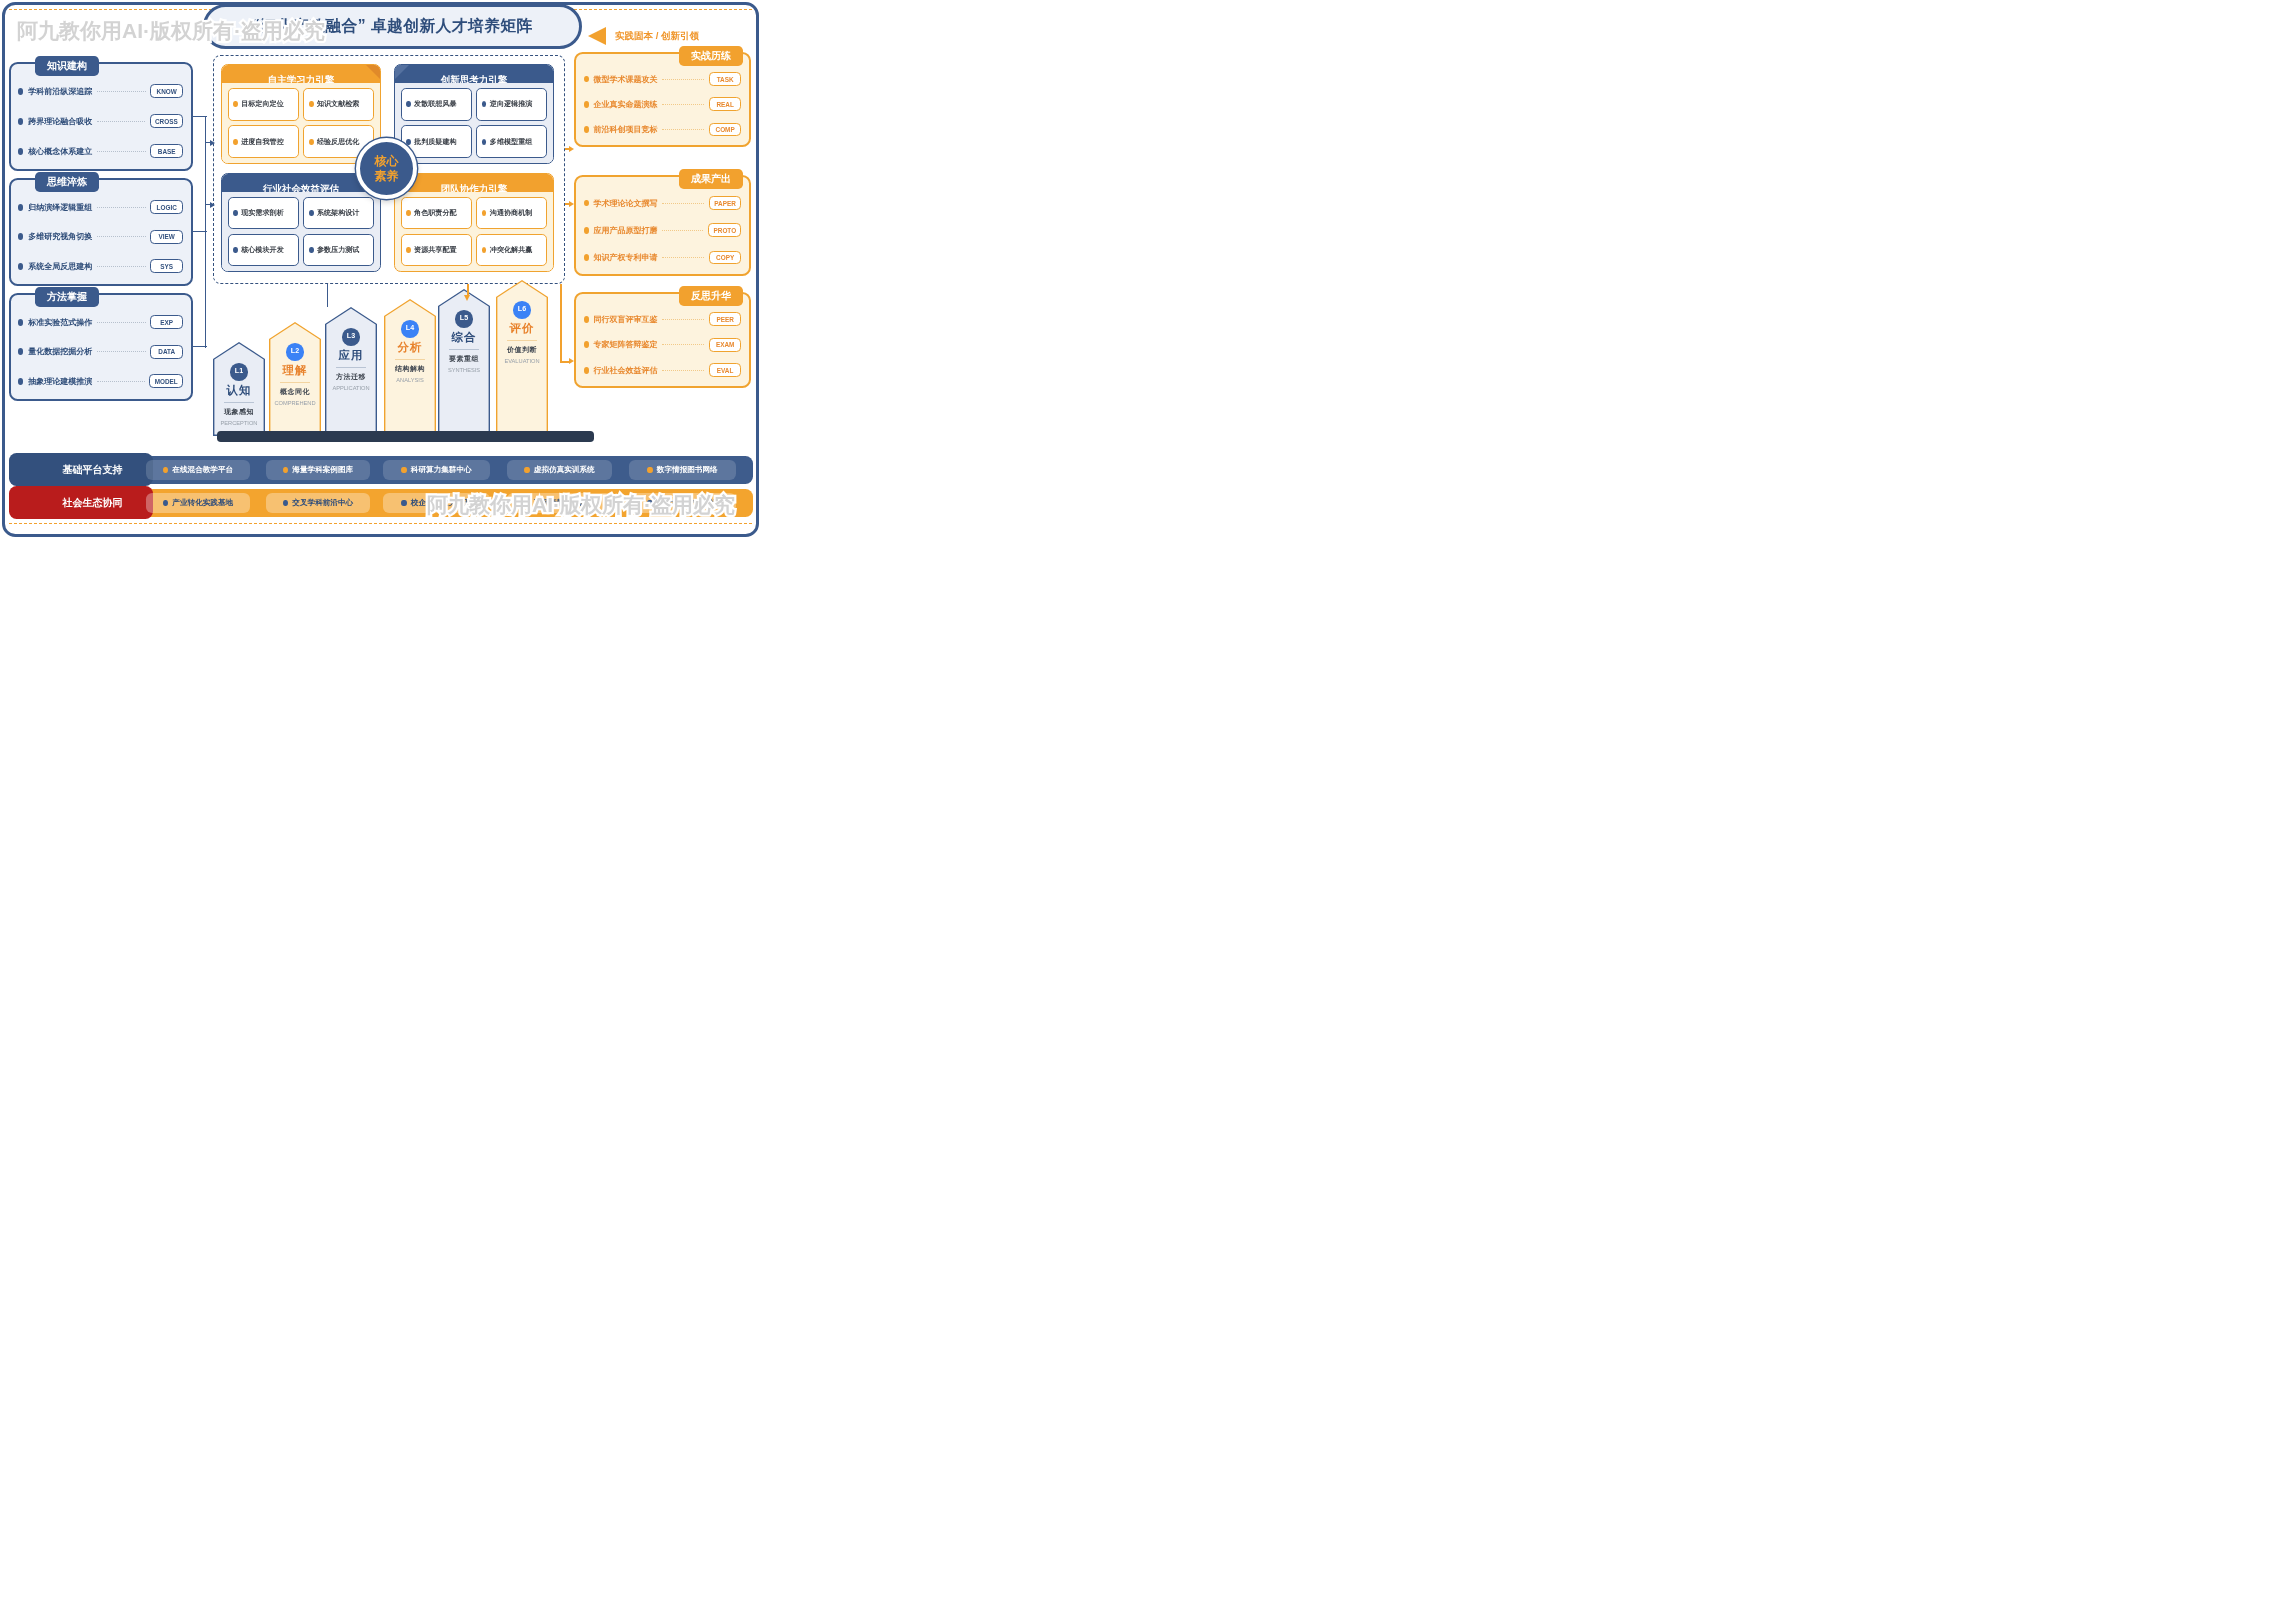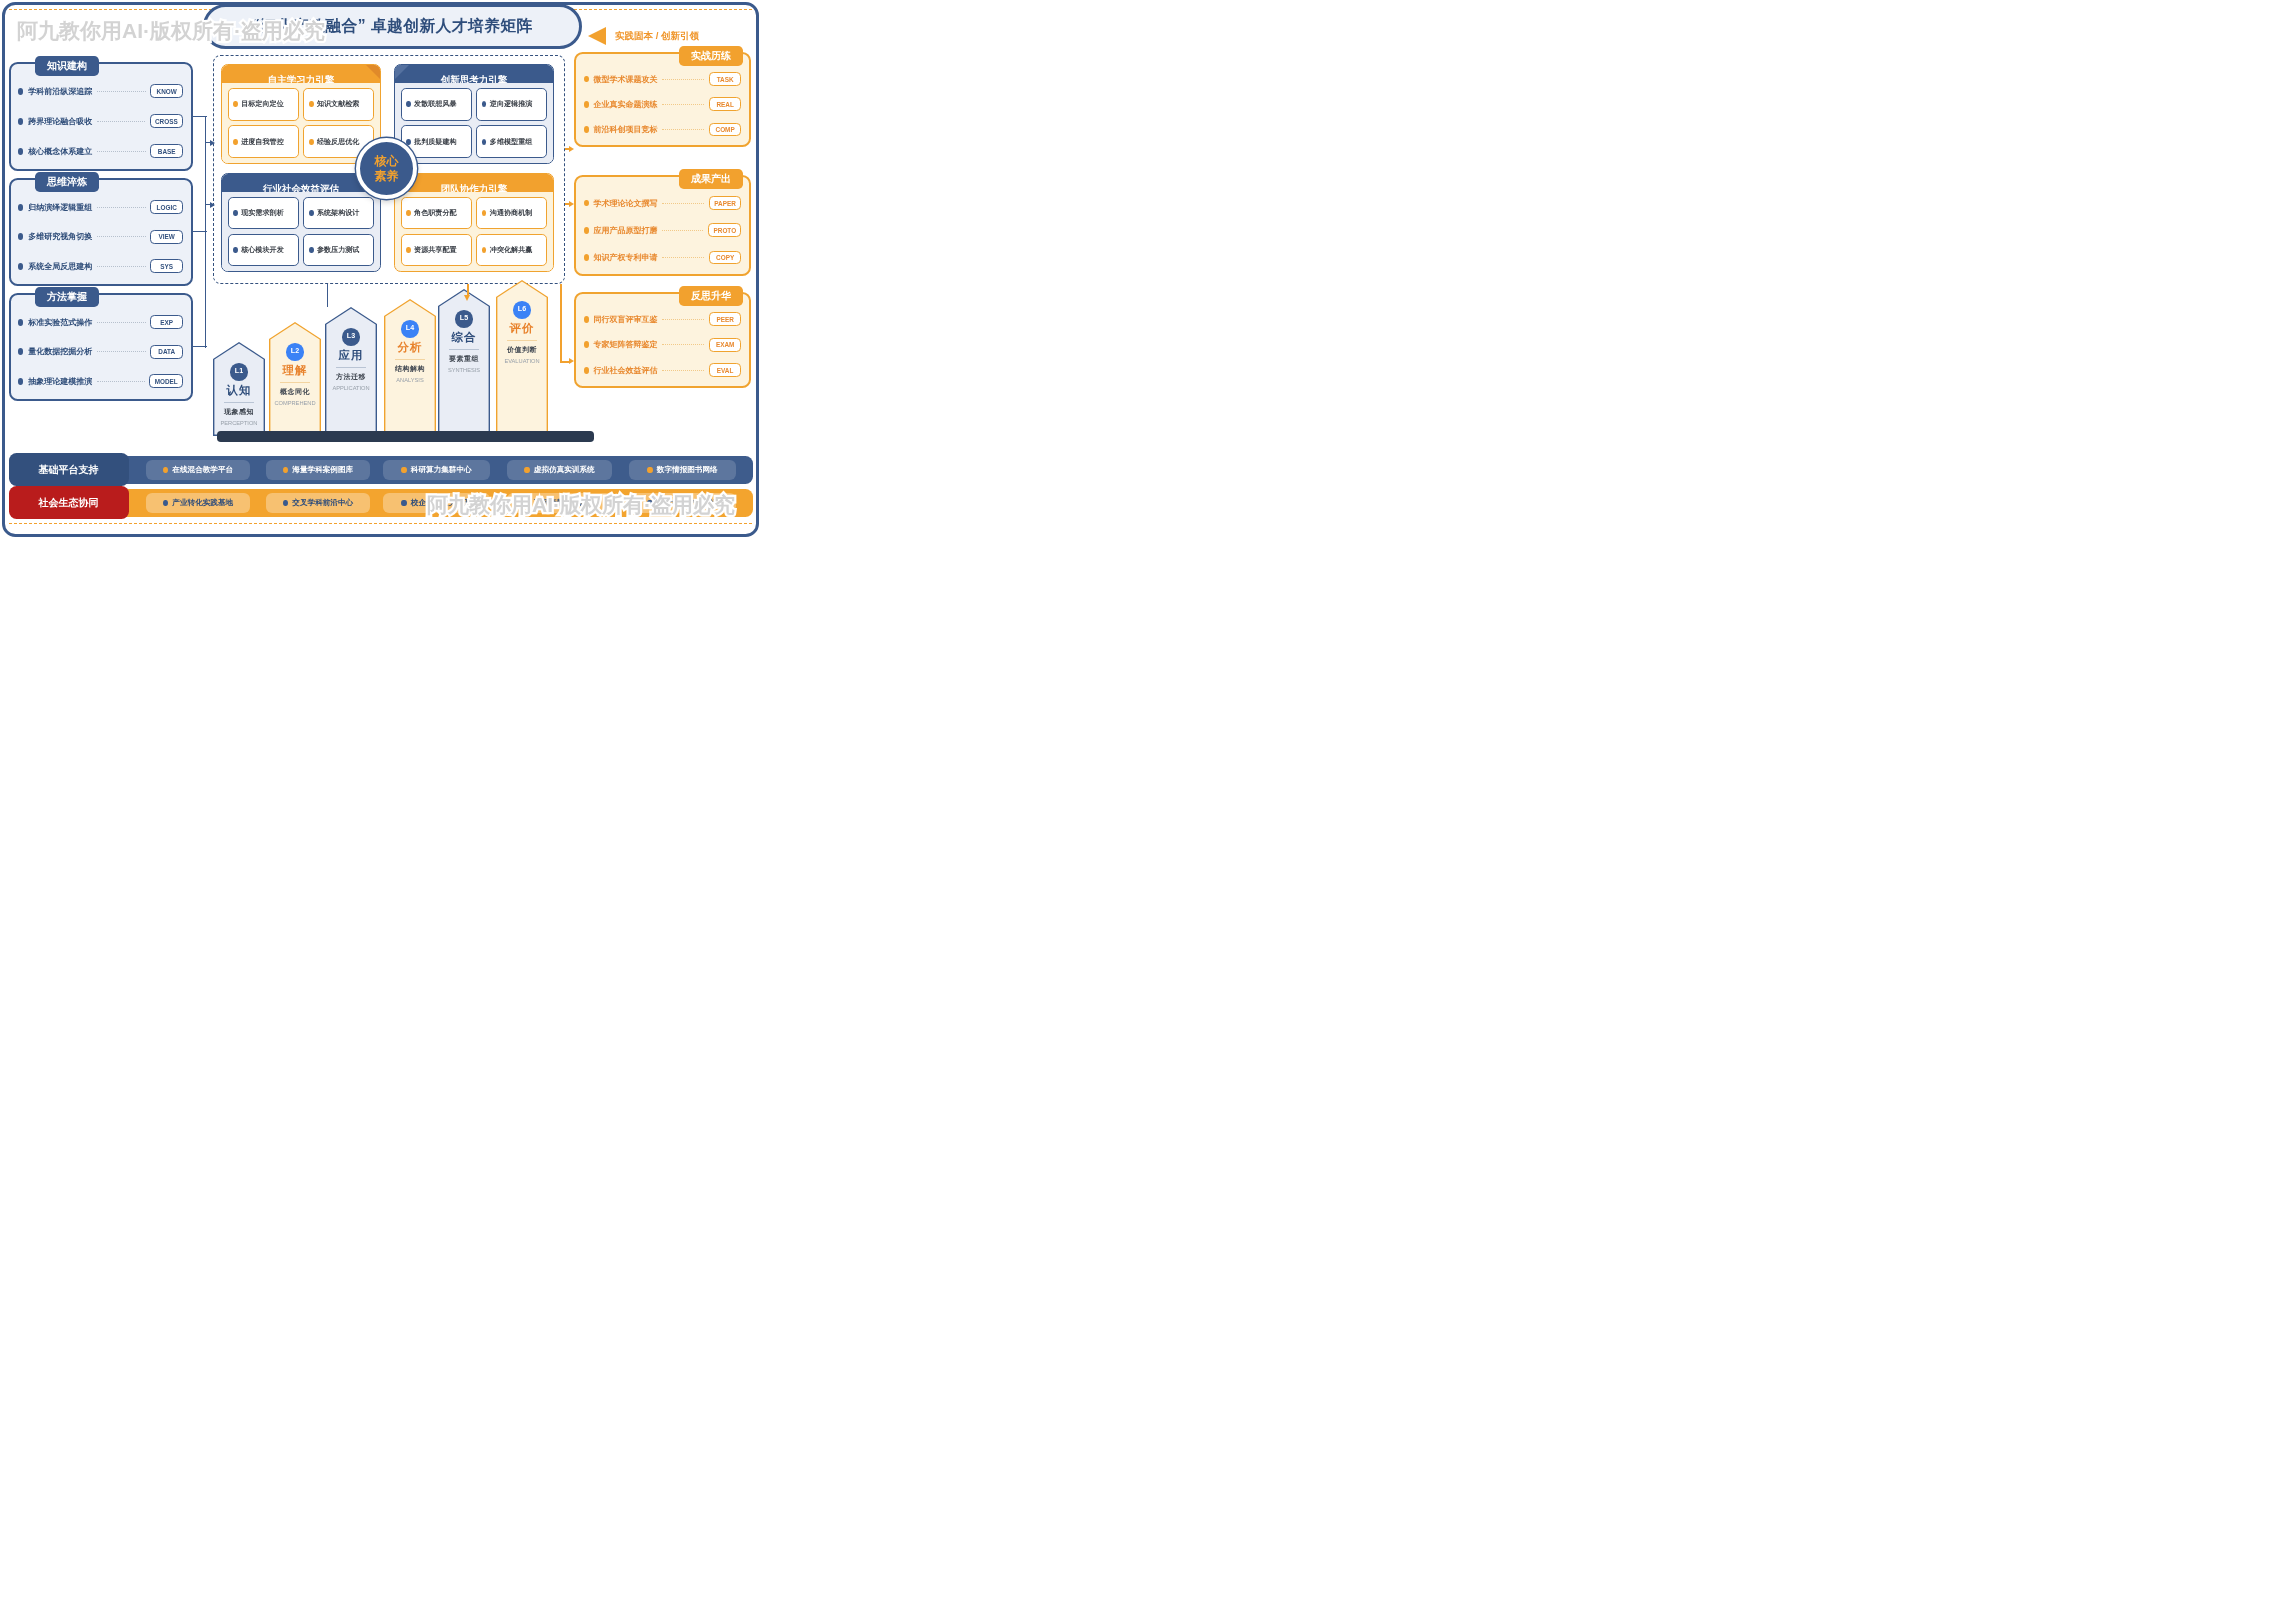--- a/index.html
+++ b/index.html
@@ -95,21 +95,21 @@
   .ptitle{font-size:11.4px;font-weight:bold;margin-top:2.4px;letter-spacing:1px;}
   .pillar.blue .ptitle{color:#2e4d7b;} .pillar.orange .ptitle{color:#e8822c;}
   .pdiv{width:30px;height:1.4px;margin:3.8px auto 0;}
   .pillar.blue .pdiv{background:#b9c4d4;} .pillar.orange .pdiv{background:#f3d4a0;}
   .psub{font-size:7px;font-weight:bold;color:#3f4650;margin-top:3.8px;letter-spacing:0.5px;}
   .peng{font-size:5.7px;color:#98a0aa;margin-top:2.9px;}
   
   .bbar{position:absolute;left:8.6px;width:744px;height:28px;border-radius:7.6px;z-index:2;}
   .bbar.blue{background:#3e5c8c;} .bbar.orange{background:#f3a42e;}
   .blabel{position:absolute;left:8.6px;width:120px;height:33px;border-radius:7.6px;z-index:3;
-    display:flex;align-items:center;justify-content:center;color:#fff;font-size:10px;font-weight:bold;}
+    display:flex;align-items:center;justify-content:center;color:#fff;font-size:10px;font-weight:bold;padding-left:24px;}
   .blabel.blue{background:#33507d;} .blabel.orange{background:#b91c1c;}
   .chip{position:absolute;height:20px;border-radius:6.2px;display:flex;align-items:center;
     justify-content:center;z-index:3;}
   .chip.blue{background:rgba(255,255,255,0.16);}
   .chip.orange{background:rgba(255,255,255,0.32);}
   .chip .bullet{margin-right:4.3px;}
   .chip span.chip-text{font-size:7.6px;font-weight:bold;white-space:nowrap;}
   .chip.blue .chip-text{color:#ffffff;}
   .chip.orange .chip-text{color:#2e4d7b;}
 </style>

